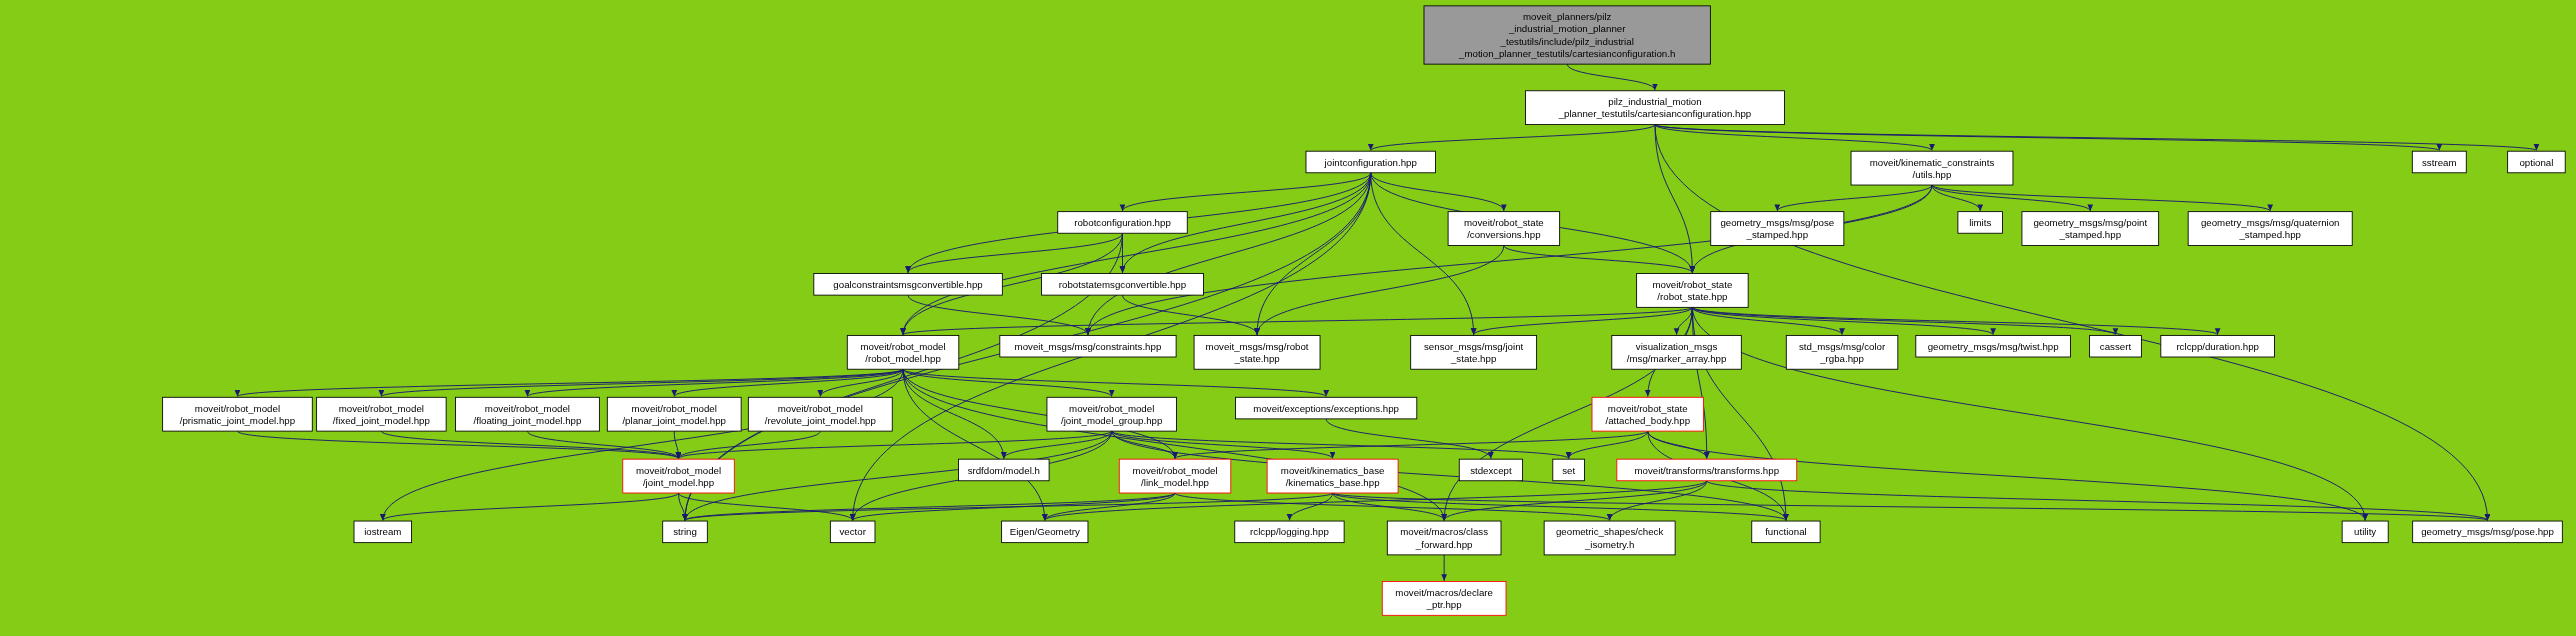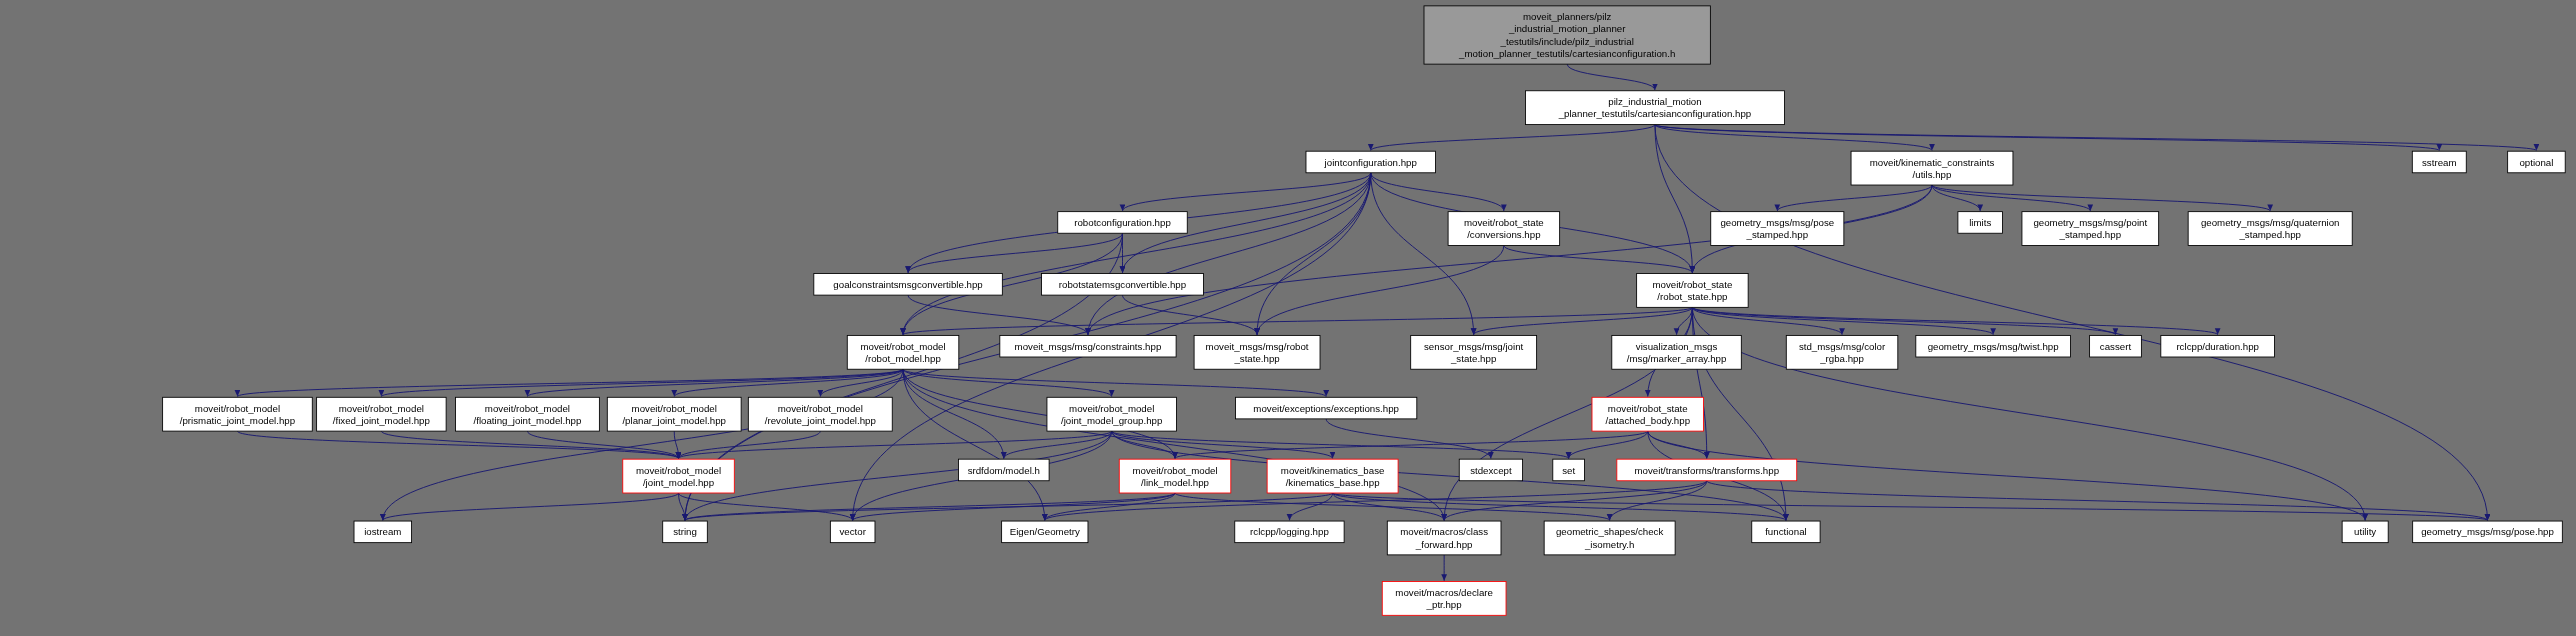--- a/index.html
+++ b/index.html
@@ -5,21 +5,21 @@
   html, body {
     margin: 0;
     padding: 0;
     background: #ffffff;
     font-family: "Liberation Sans", sans-serif;
   }
   #canvas-wrap {
     width: 2576px;
     height: 637px;
     position: relative;
-    background: #737373;
+    background: #84cc16;
   }
   svg { display: block; }
   .edge {
     fill: none;
     stroke: #191970;
     stroke-width: 1.3;
   }
   .node-rect {
     fill: #ffffff;
     stroke: #000000;

